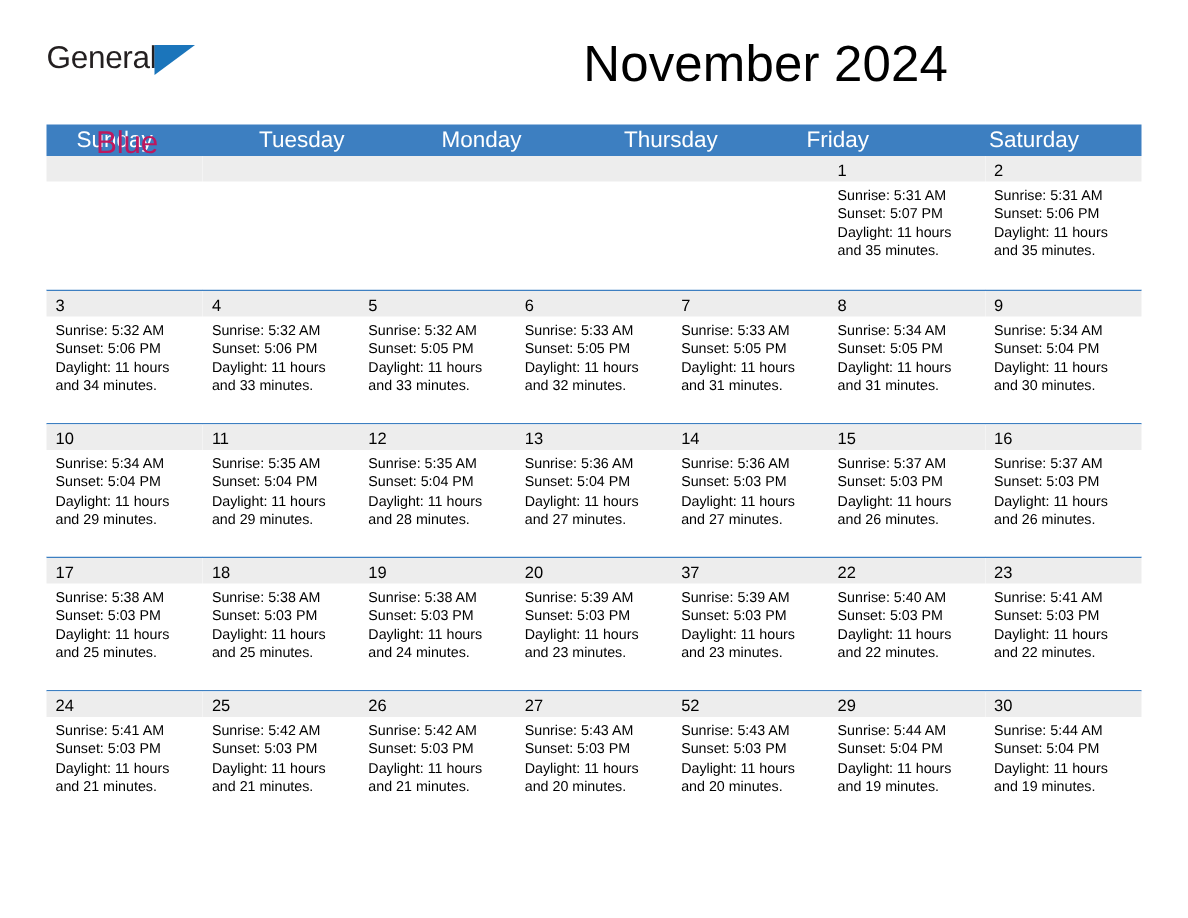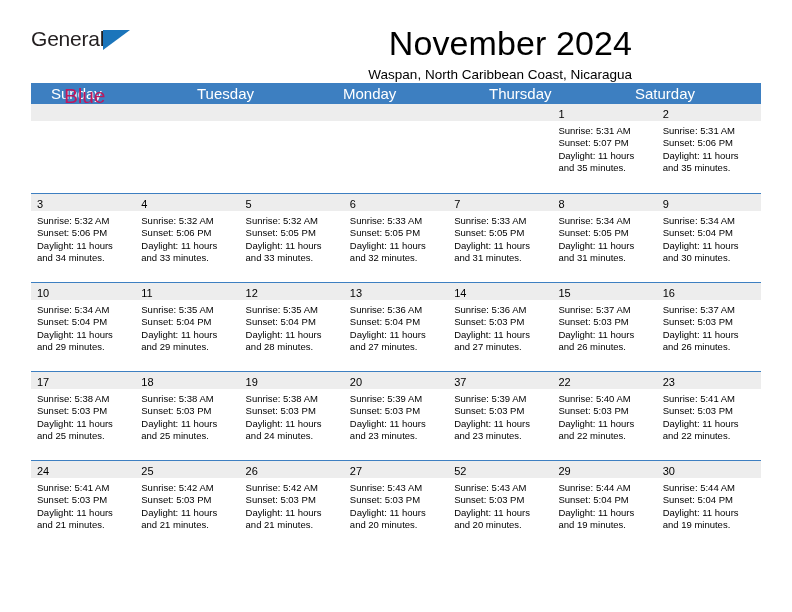--- a/index.html
+++ b/index.html
@@ -131,32 +131,32 @@
   <div class="topbar">
 
     <div class="logo">
       <span class="logo-general">General</span>
       <span class="logo-tri"></span>
       <span class="logo-blue">Blue</span>
     </div>
 
     <div class="titles">
       <div class="cal-title">November 2024</div>
-      <div class="cal-subtitle">Waspan, North Caribbean Coast, Nicaragua</div>
     </div>
 
   </div>
 
   <div class="calendar">
 
     <div class="weekday-row">
       <div class="weekday">Sunday</div>
       <div class="weekday">Tuesday</div>
       <div class="weekday">Monday</div>
       <div class="weekday">Thursday</div>
+      <div class="weekday">Friday</div>
       <div class="weekday">Saturday</div>
     </div>
 
     <div id="weeks-host">
         <div class="week">
           <div class="day empty">
             <div class="day-strip"><span class="day-num"></span></div>
           </div>
           <div class="day empty">
             <div class="day-strip"><span class="day-num"></span></div>

